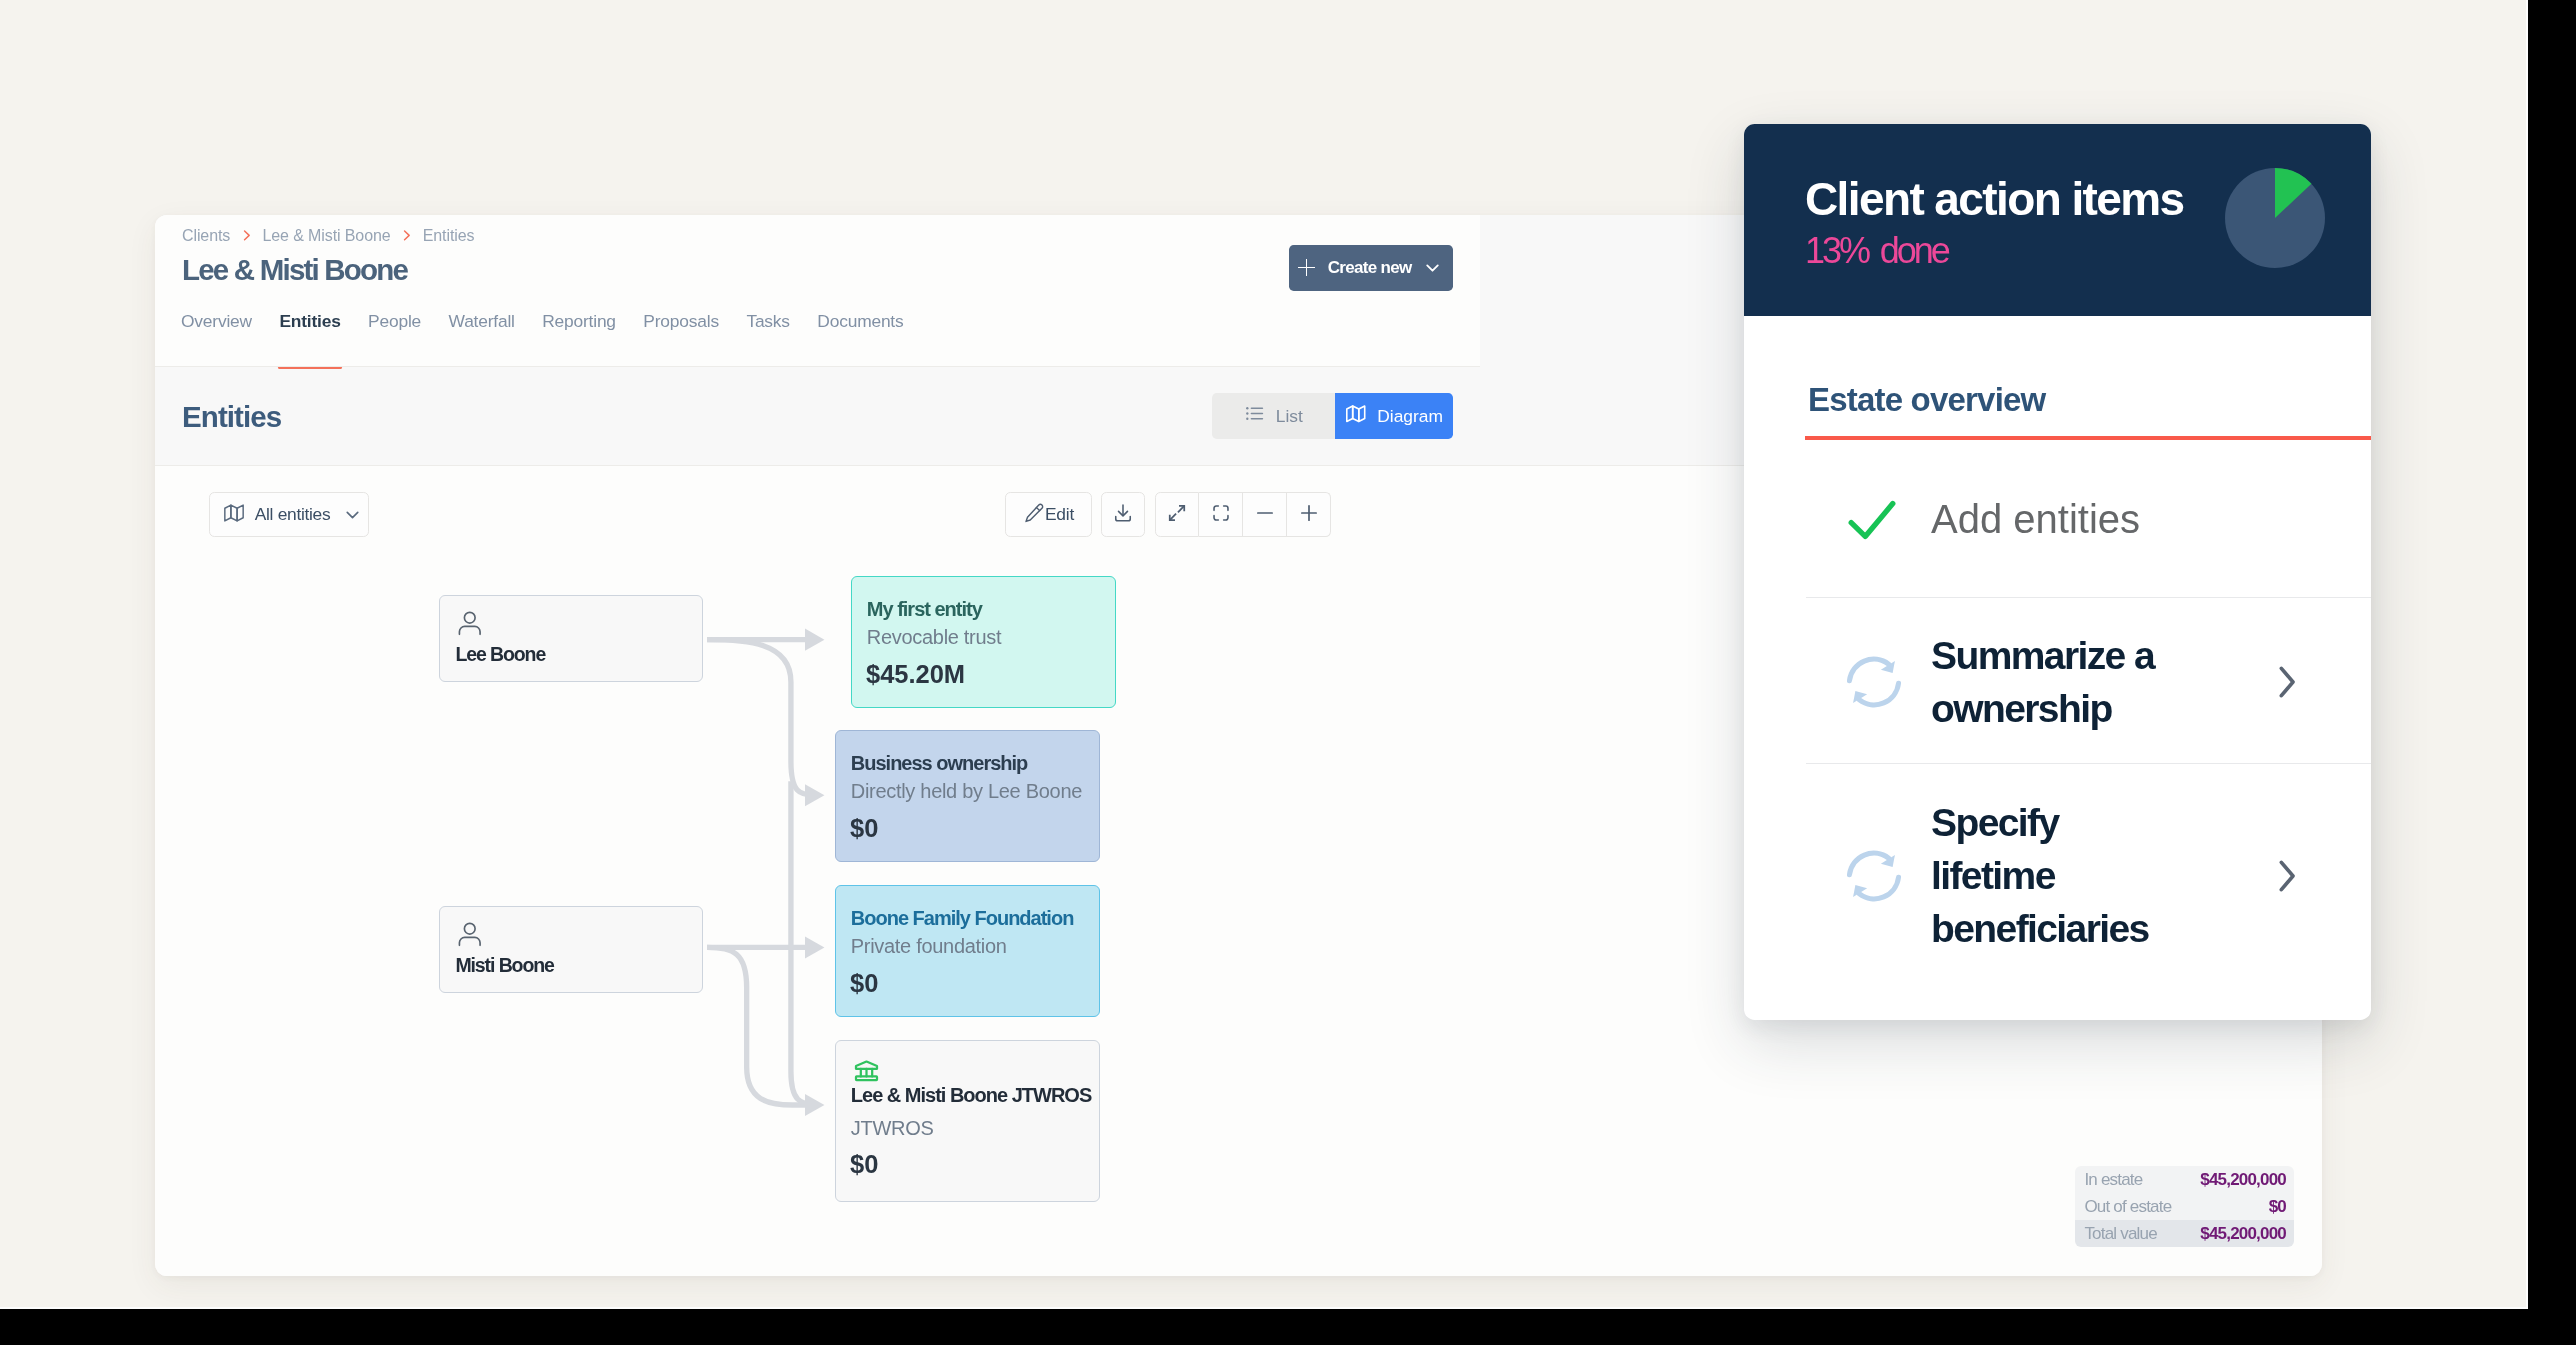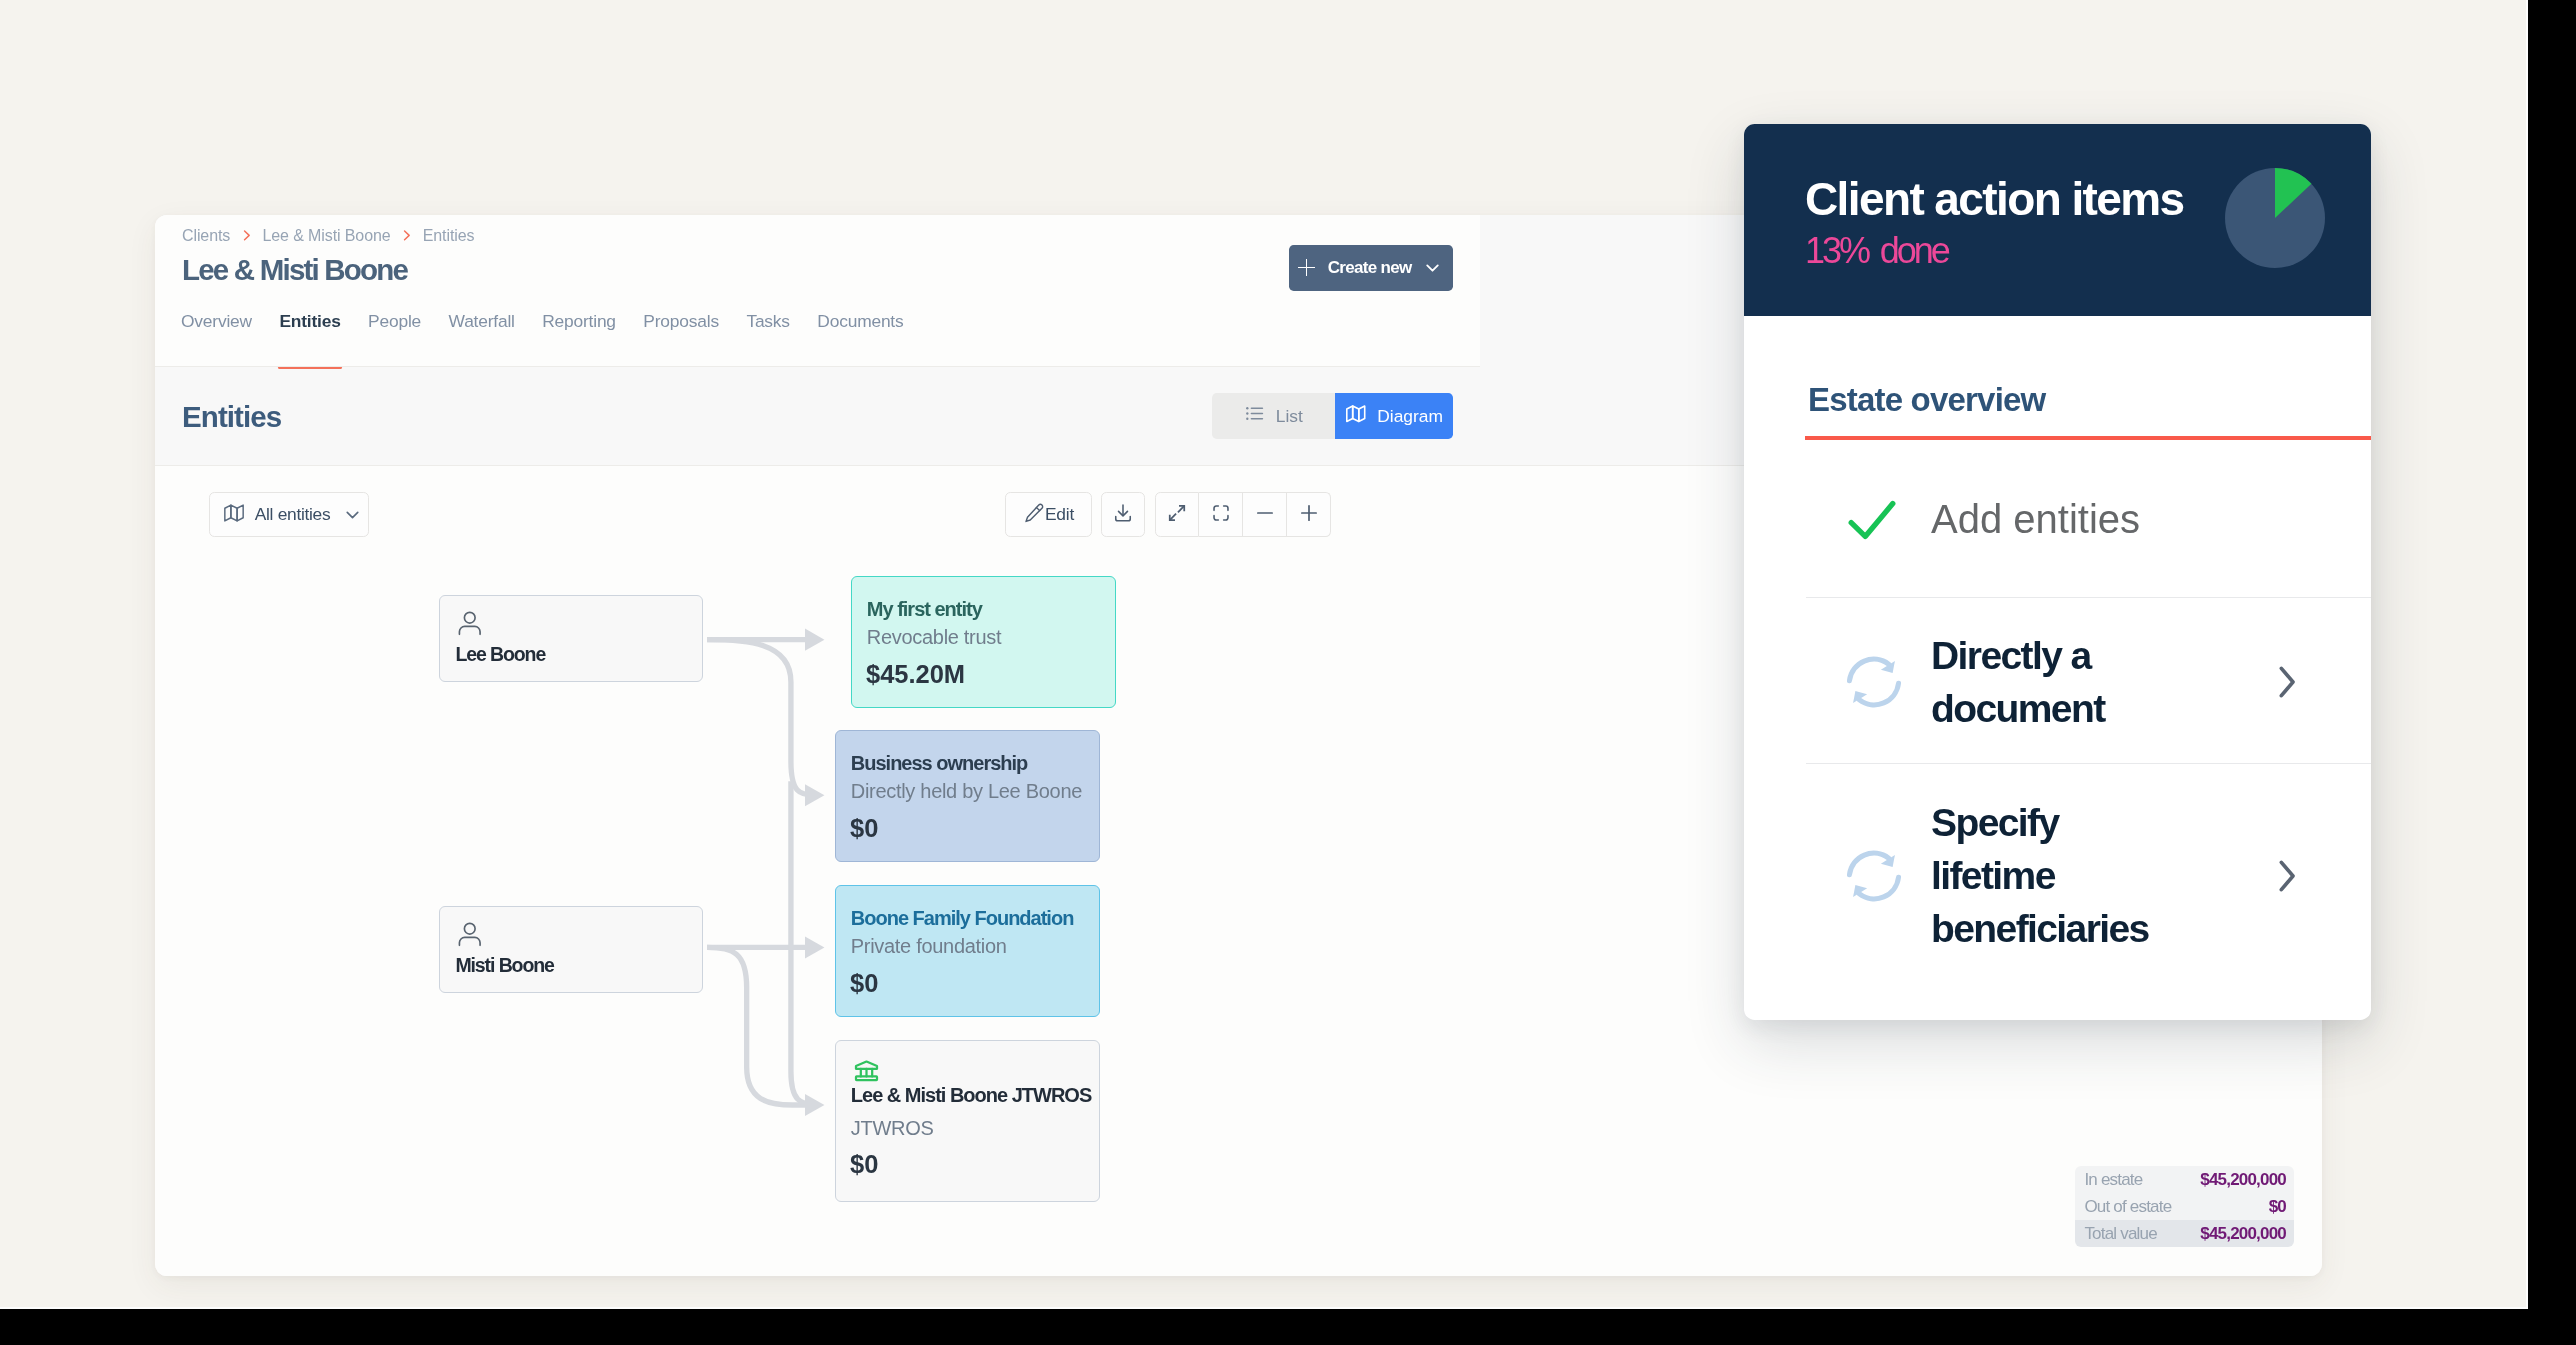--- a/index.html
+++ b/index.html
@@ -381,21 +381,21 @@
           <g stroke="#BCD4EC" stroke-width="3.9" stroke-linecap="round" fill="none">
             <path d="M5.0 23.0A19.0 19.0 0 0 1 35.4 10.2"></path>
             <path d="M43.0 25.0A19.0 19.0 0 0 1 12.6 37.8"></path>
           </g>
           <g fill="#BCD4EC">
             <path d="M40.2 7.8 L38.4 17.1 L29.3 14.6 Z"></path>
             <path d="M7.8 40.2 L9.6 30.9 L18.7 33.4 Z"></path>
           </g>
         </svg>
       </span>
-      <span class="ai-label">Directly a document</span>
+      <span class="ai-label">Summarize a ownership</span>
       <span class="ai-chev">
         <svg width="40" height="40" viewBox="0 0 24 24" fill="none" stroke="#5A6472" stroke-width="2.2" stroke-linecap="round" stroke-linejoin="round">
             <polyline points="9.2 3.8 16.2 12 9.2 20.2"></polyline>
           </svg>
       </span>
     </div>
     <div class="ap-divider" style="top:639px;"></div>
 
     <div class="ap-item todo" style="top:641px; height:221px;">
       <span class="ai-icon">

